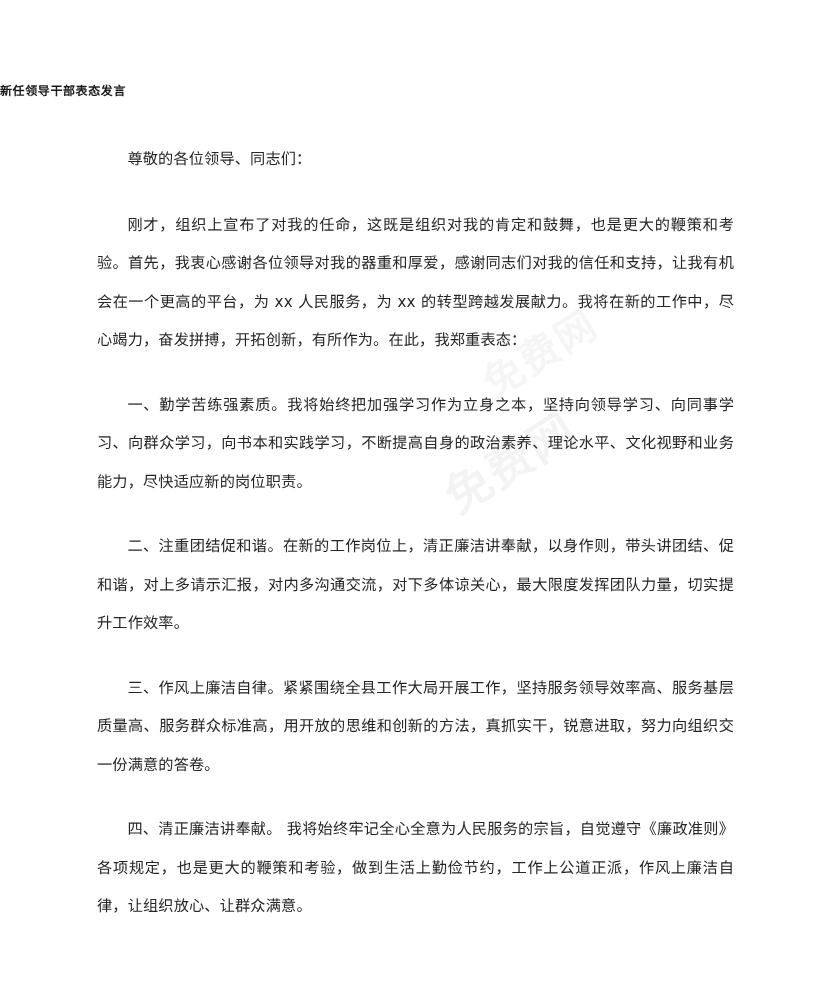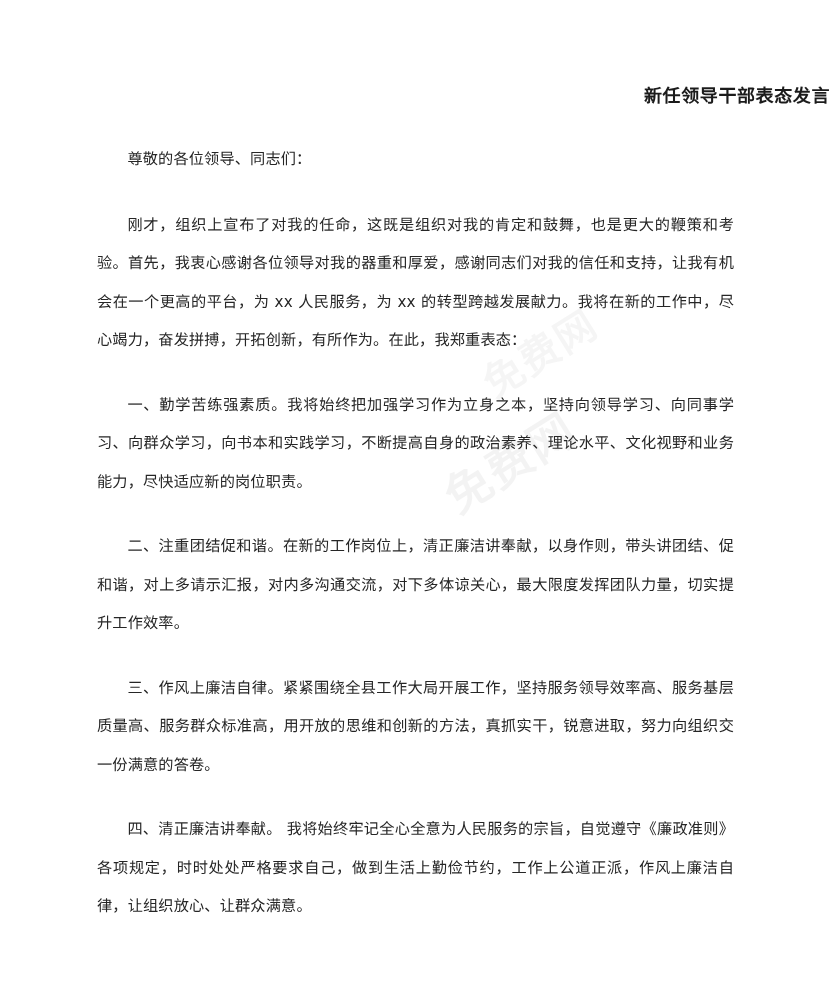--- a/index.html
+++ b/index.html
@@ -50,22 +50,22 @@
     padding: 0;
   }
 
   .doc-title {
     margin: 0;
     padding: 0;
     position: absolute;
     left: 0;
     right: 0;
     top: 84px;
-    text-align: right;
-    font-size: 18px;
+    text-align: left;
+    font-size: 12px;
     font-weight: 700;
     color: #1b1b1b;
     letter-spacing: 0.6px;
     line-height: 1.3;
   }
 
   .body-block {
     position: absolute;
     left: 97px;
     top: 140px;
@@ -112,17 +112,17 @@
       <p class="para salutation">尊敬的各位领导、同志们：</p>
 
       <p class="para indent">刚才，组织上宣布了对我的任命，这既是组织对我的肯定和鼓舞，也是更大的鞭策和考验。首先，我衷心感谢各位领导对我的器重和厚爱，感谢同志们对我的信任和支持，让我有机会在一个更高的平台，为 xx 人民服务，为 xx 的转型跨越发展献力。我将在新的工作中，尽心竭力，奋发拼搏，开拓创新，有所作为。在此，我郑重表态：</p>
 
       <p class="para indent">一、勤学苦练强素质。我将始终把加强学习作为立身之本，坚持向领导学习、向同事学习、向群众学习，向书本和实践学习，不断提高自身的政治素养、理论水平、文化视野和业务能力，尽快适应新的岗位职责。</p>
 
       <p class="para indent">二、注重团结促和谐。在新的工作岗位上，清正廉洁讲奉献，以身作则，带头讲团结、促和谐，对上多请示汇报，对内多沟通交流，对下多体谅关心，最大限度发挥团队力量，切实提升工作效率。</p>
 
       <p class="para indent">三、作风上廉洁自律。紧紧围绕全县工作大局开展工作，坚持服务领导效率高、服务基层质量高、服务群众标准高，用开放的思维和创新的方法，真抓实干，锐意进取，努力向组织交一份满意的答卷。</p>
 
-      <p class="para indent">四、清正廉洁讲奉献。 我将始终牢记全心全意为人民服务的宗旨，自觉遵守《廉政准则》各项规定，时时处处严格要求自己，做到生活上勤俭节约，工作上公道正派，作风上廉洁自律，让组织放心、让群众满意。</p>
+      <p class="para indent">四、清正廉洁讲奉献。 我将始终牢记全心全意为人民服务的宗旨，自觉遵守《廉政准则》各项规定，也是更大的鞭策和考验，做到生活上勤俭节约，工作上公道正派，作风上廉洁自律，让组织放心、让群众满意。</p>
 
     </div>
   </div>
 </div>
 
 </body></html>

